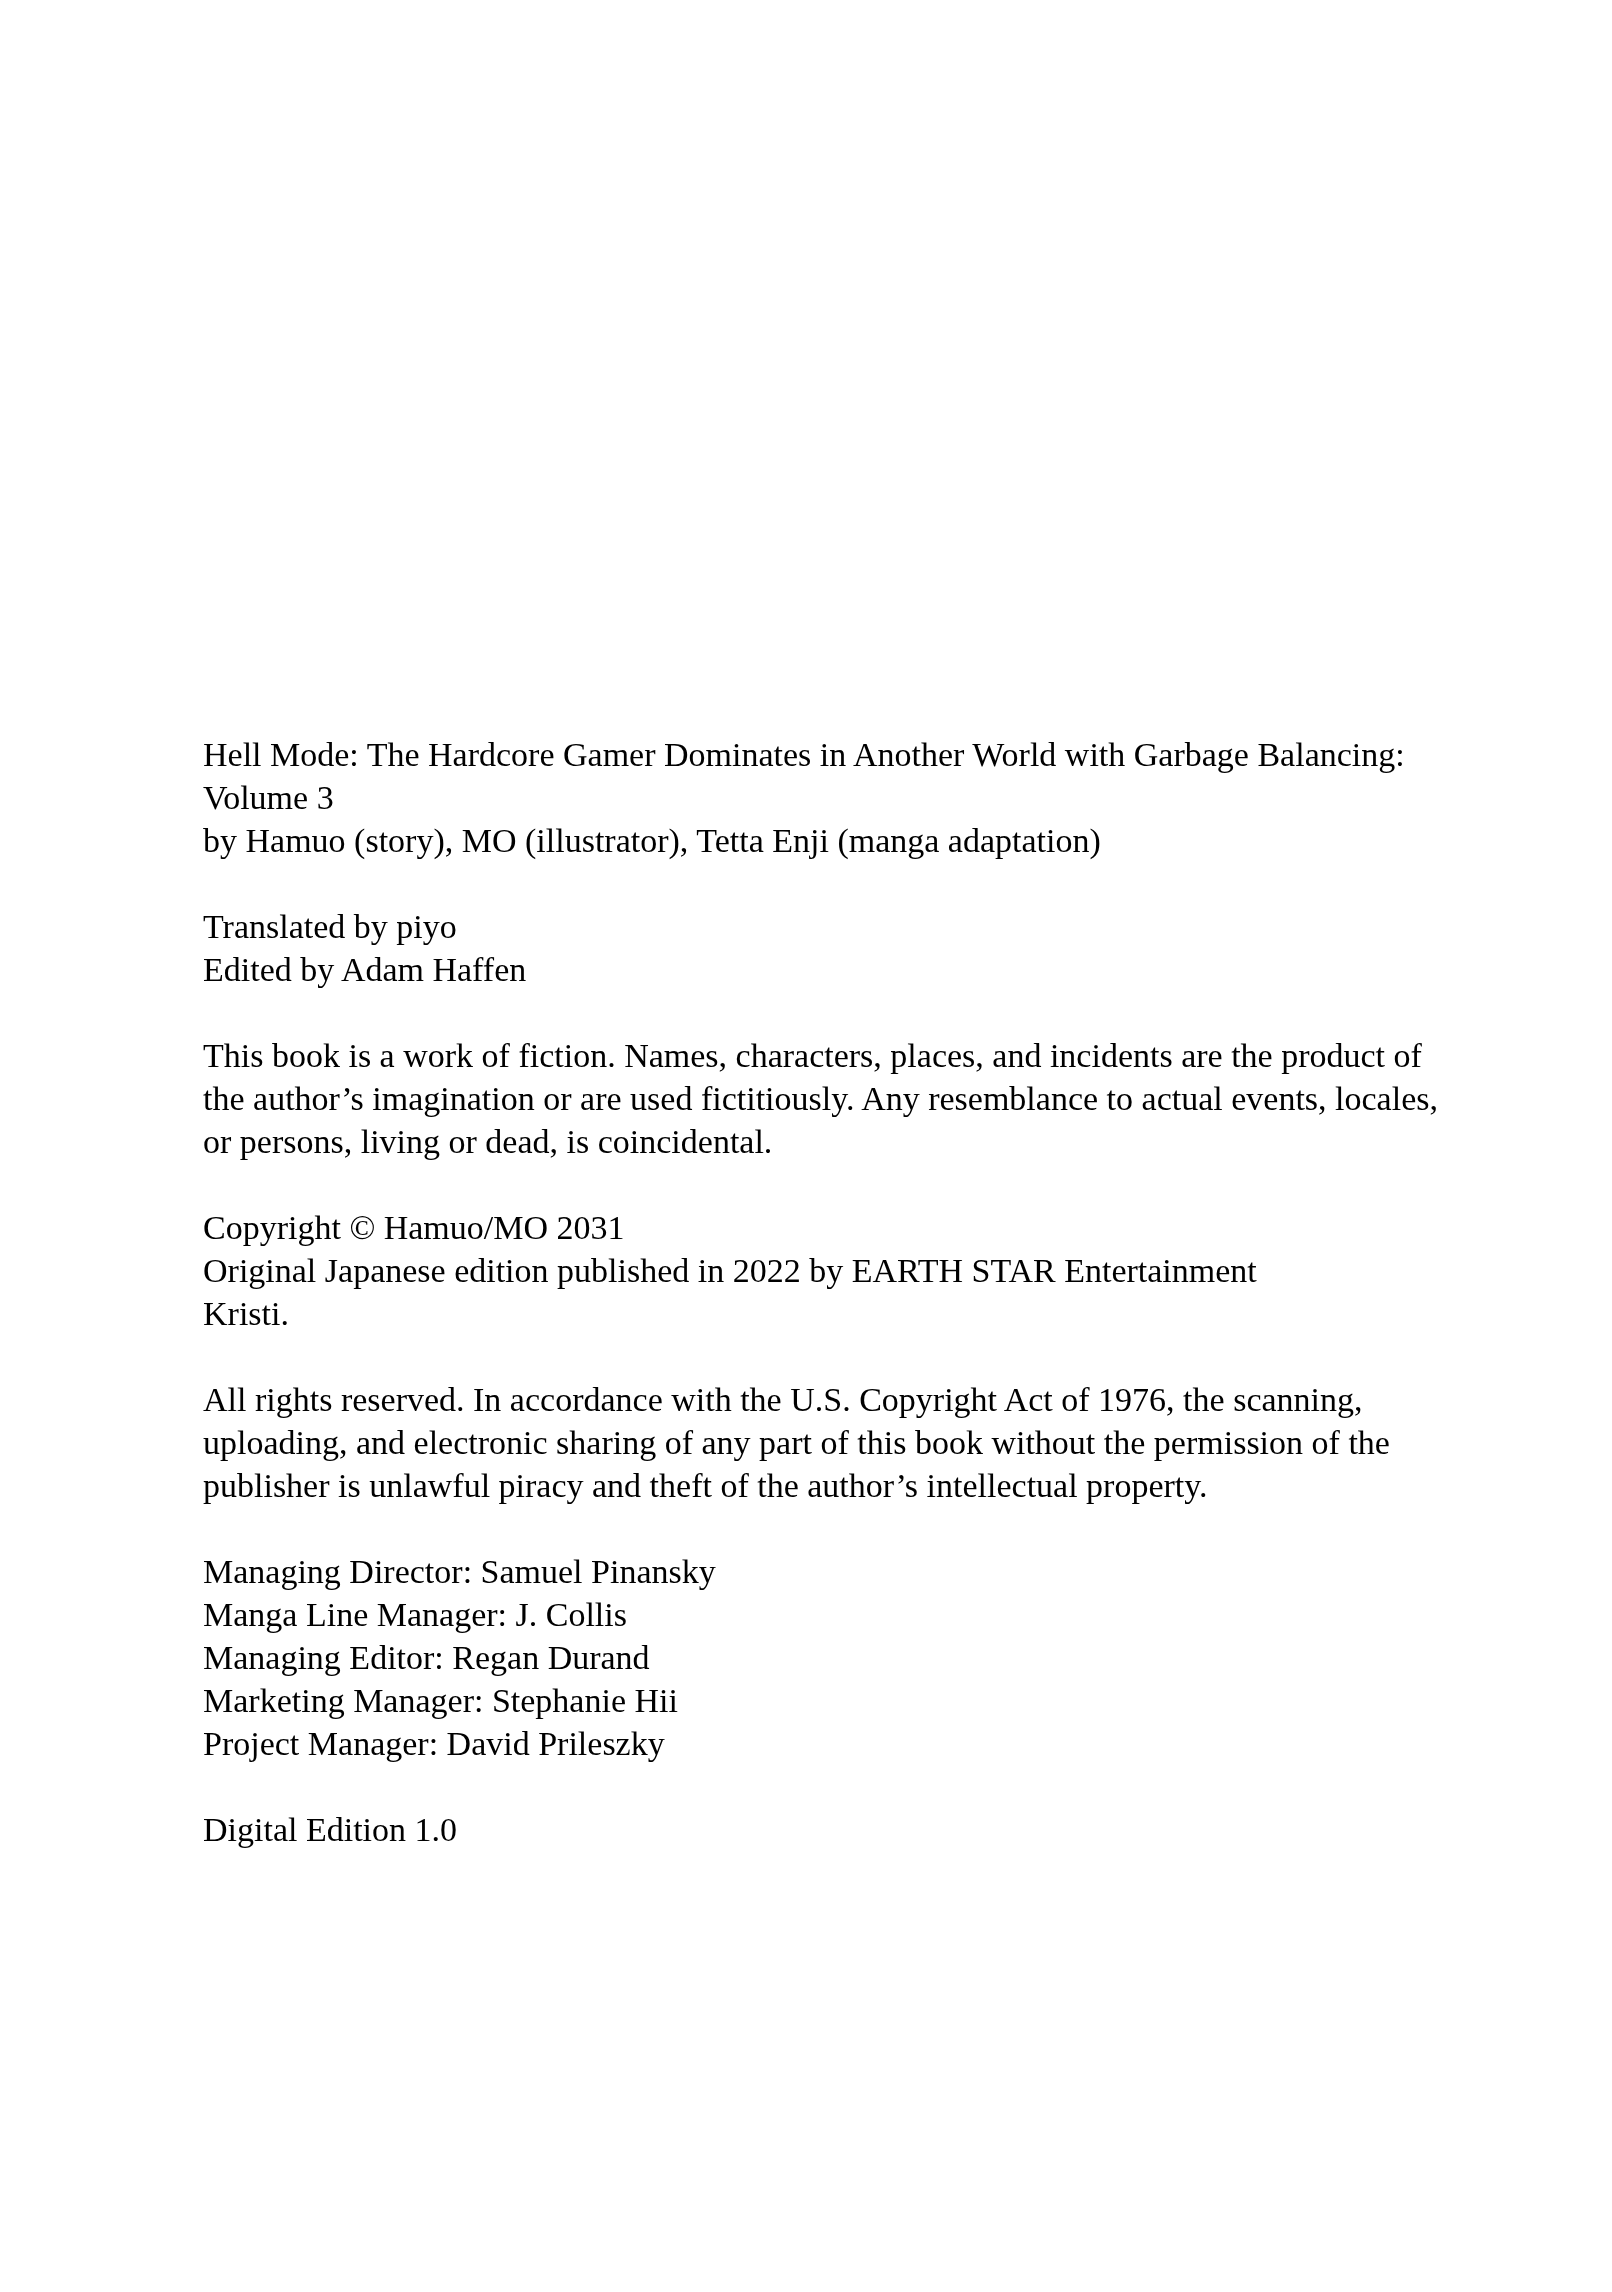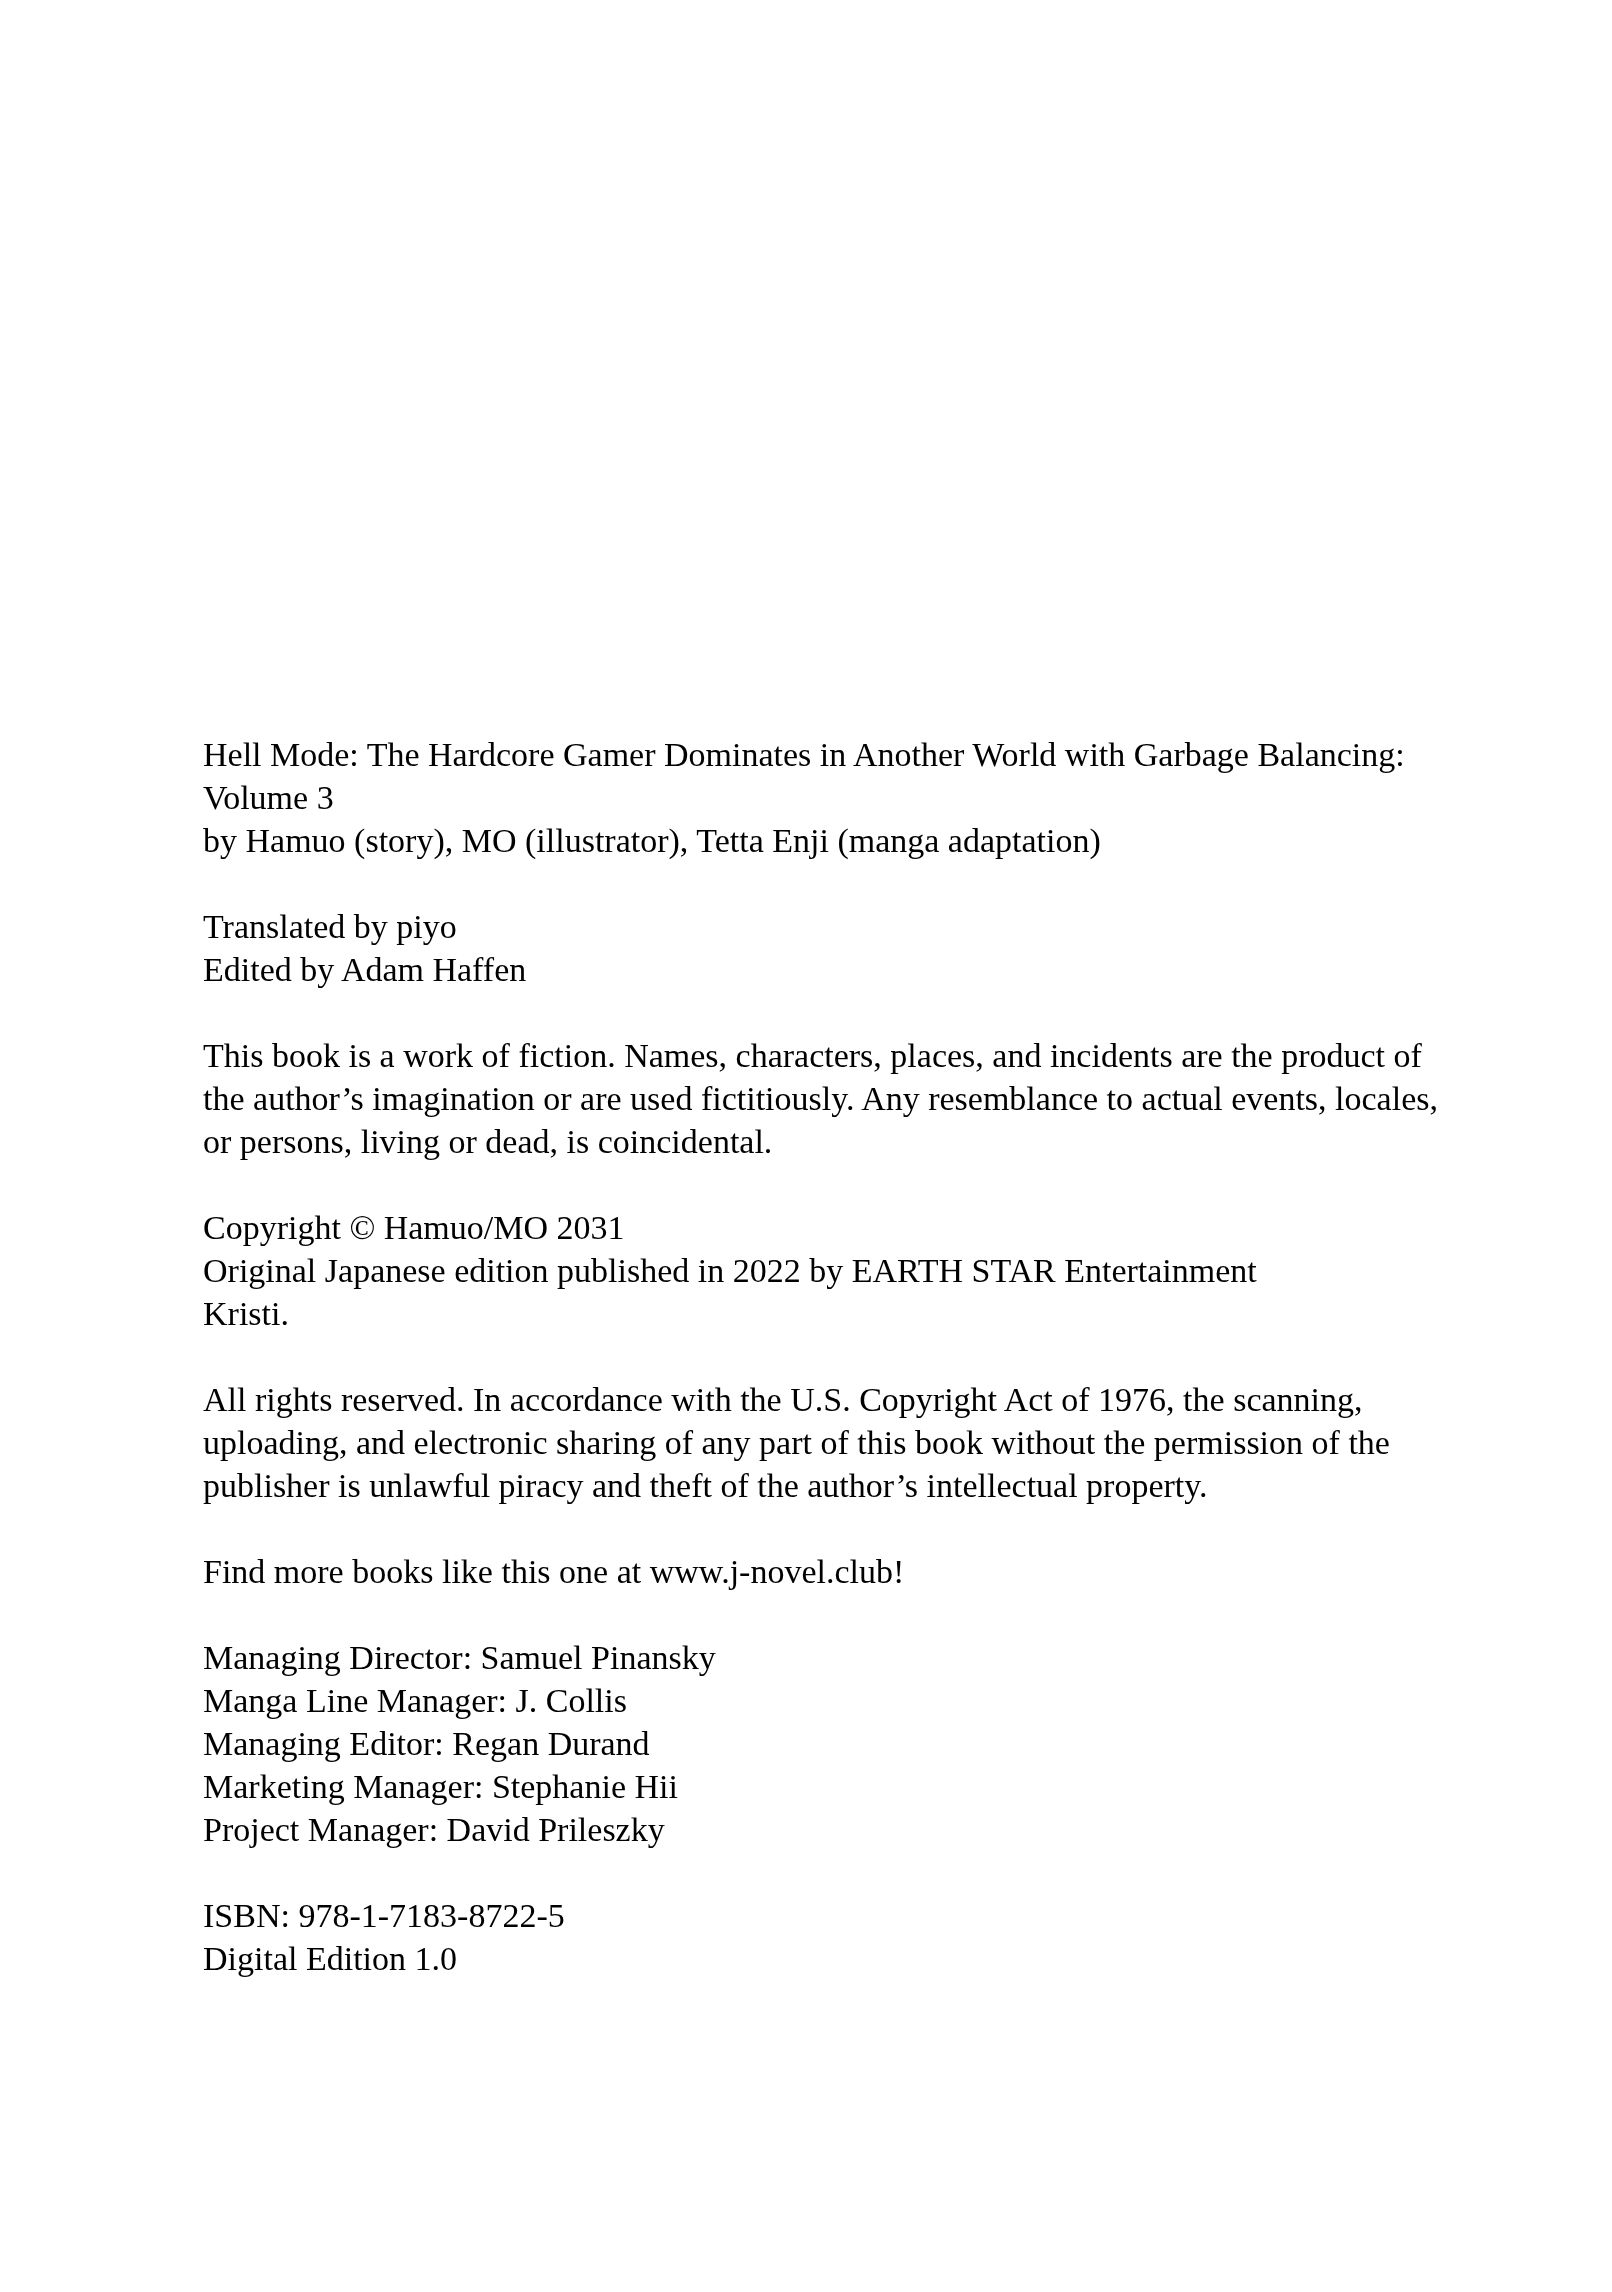--- a/index.html
+++ b/index.html
@@ -62,32 +62,28 @@
       <div class="line">Original Japanese edition published in 2022 by EARTH STAR Entertainment</div>
       <div class="line">Kristi.</div>
     </section>
 
     <section class="block">
       <div class="line">All rights reserved. In accordance with the U.S. Copyright Act of 1976, the scanning,</div>
       <div class="line">uploading, and electronic sharing of any part of this book without the permission of the</div>
       <div class="line">publisher is unlawful piracy and theft of the author’s intellectual property.</div>
     </section>
 
-    <section class="block">
-      <div class="line">Find more books like this one at www.j-novel.club!</div>
-    </section>
 
     <section class="block">
       <div class="line">Managing Director: Samuel Pinansky</div>
       <div class="line">Manga Line Manager: J. Collis</div>
       <div class="line">Managing Editor: Regan Durand</div>
       <div class="line">Marketing Manager: Stephanie Hii</div>
       <div class="line">Project Manager: David Prileszky</div>
     </section>
 
     <section class="block">
-      <div class="line">ISBN: 978-1-7183-8722-5</div>
       <div class="line">Digital Edition 1.0</div>
     </section>
 
   </div>
 </div>
 
 
 </body></html>

